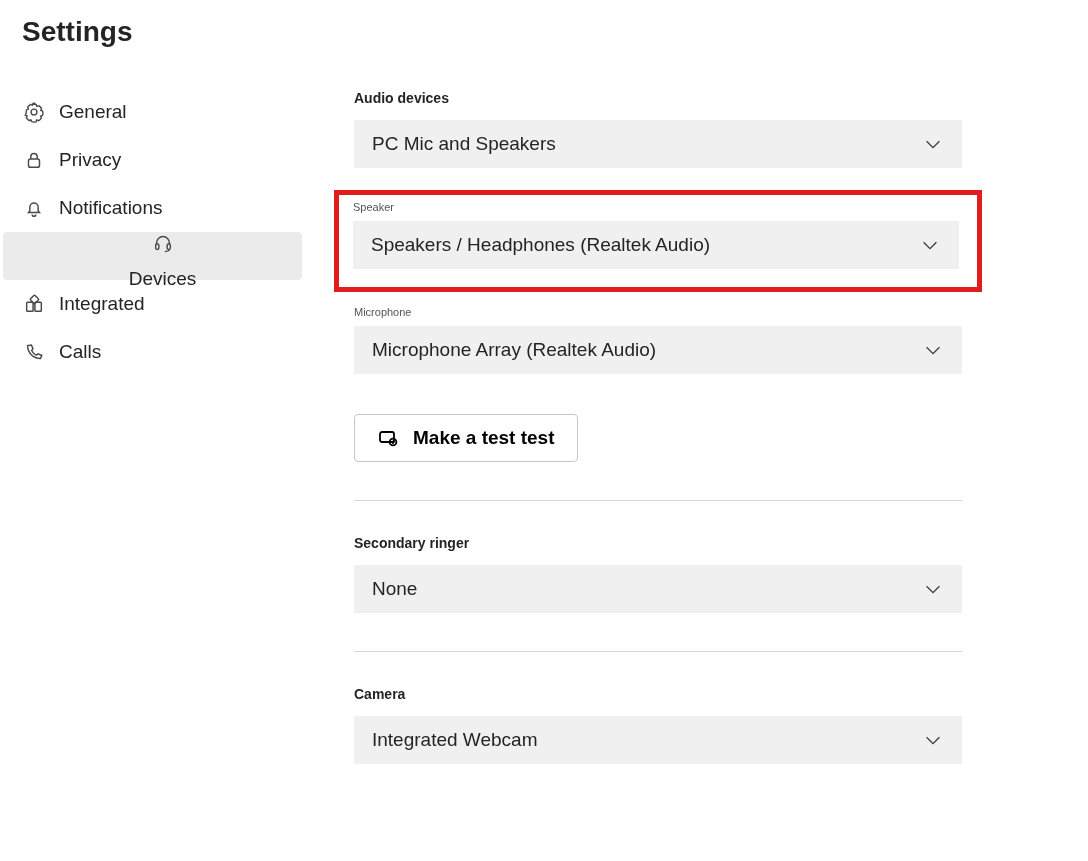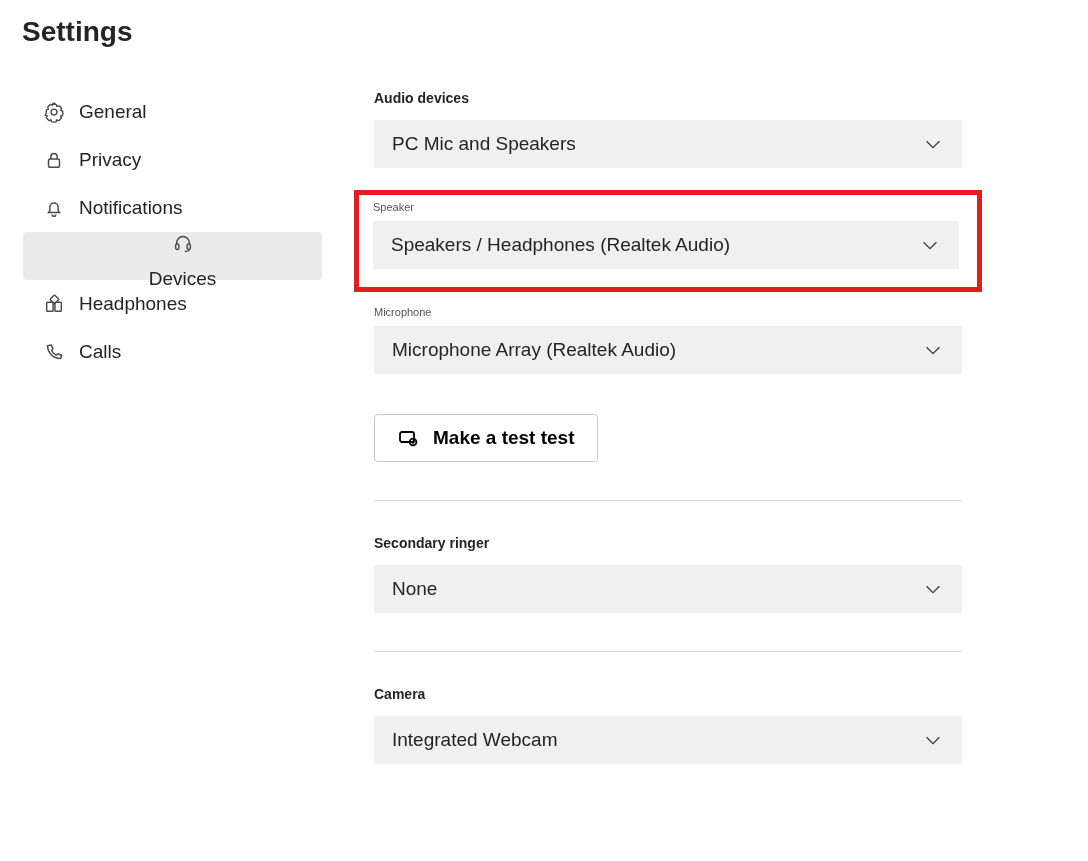--- a/index.html
+++ b/index.html
@@ -16,21 +16,20 @@
     padding: 16px 0 40px 0;
   }
   .page-title {
     font-size: 28px;
     font-weight: 700;
     margin: 0 0 32px 22px;
   }
   .body {
     display: flex;
     flex-direction: row;
-    padding-left: 20px;
   }
   .sidebar {
     width: 308px;
     flex: 0 0 308px;
     padding-top: 8px;
   }
   .nav-item {
     display: flex;
     align-items: center;
     height: 48px;
@@ -177,21 +176,21 @@
       </div>
 
       <div class="nav-item">
         <span class="icon">
           <svg viewBox="0 0 24 24" fill="none" stroke="currentColor" stroke-width="1.6">
             <rect x="4" y="10" width="7" height="10" rx="1"></rect>
             <rect x="13" y="10" width="7" height="10" rx="1"></rect>
             <rect x="9" y="3.5" width="7" height="7" rx="1" transform="rotate(45 12.5 7)"></rect>
           </svg>
         </span>
-        <span>Headphones</span>
+        <span>Integrated</span>
       </div>
 
       <div class="nav-item">
         <span class="icon">
           <svg viewBox="0 0 24 24" fill="none" stroke="currentColor" stroke-width="1.6">
             <path d="M5 5c0 8 6 14 14 14l1.5-3.2-4-1.8-2 1.5c-2.2-1.1-4-2.9-5.1-5.1l1.5-2-1.8-4L5 5z"></path>
           </svg>
         </span>
         <span>Calls</span>
       </div>

